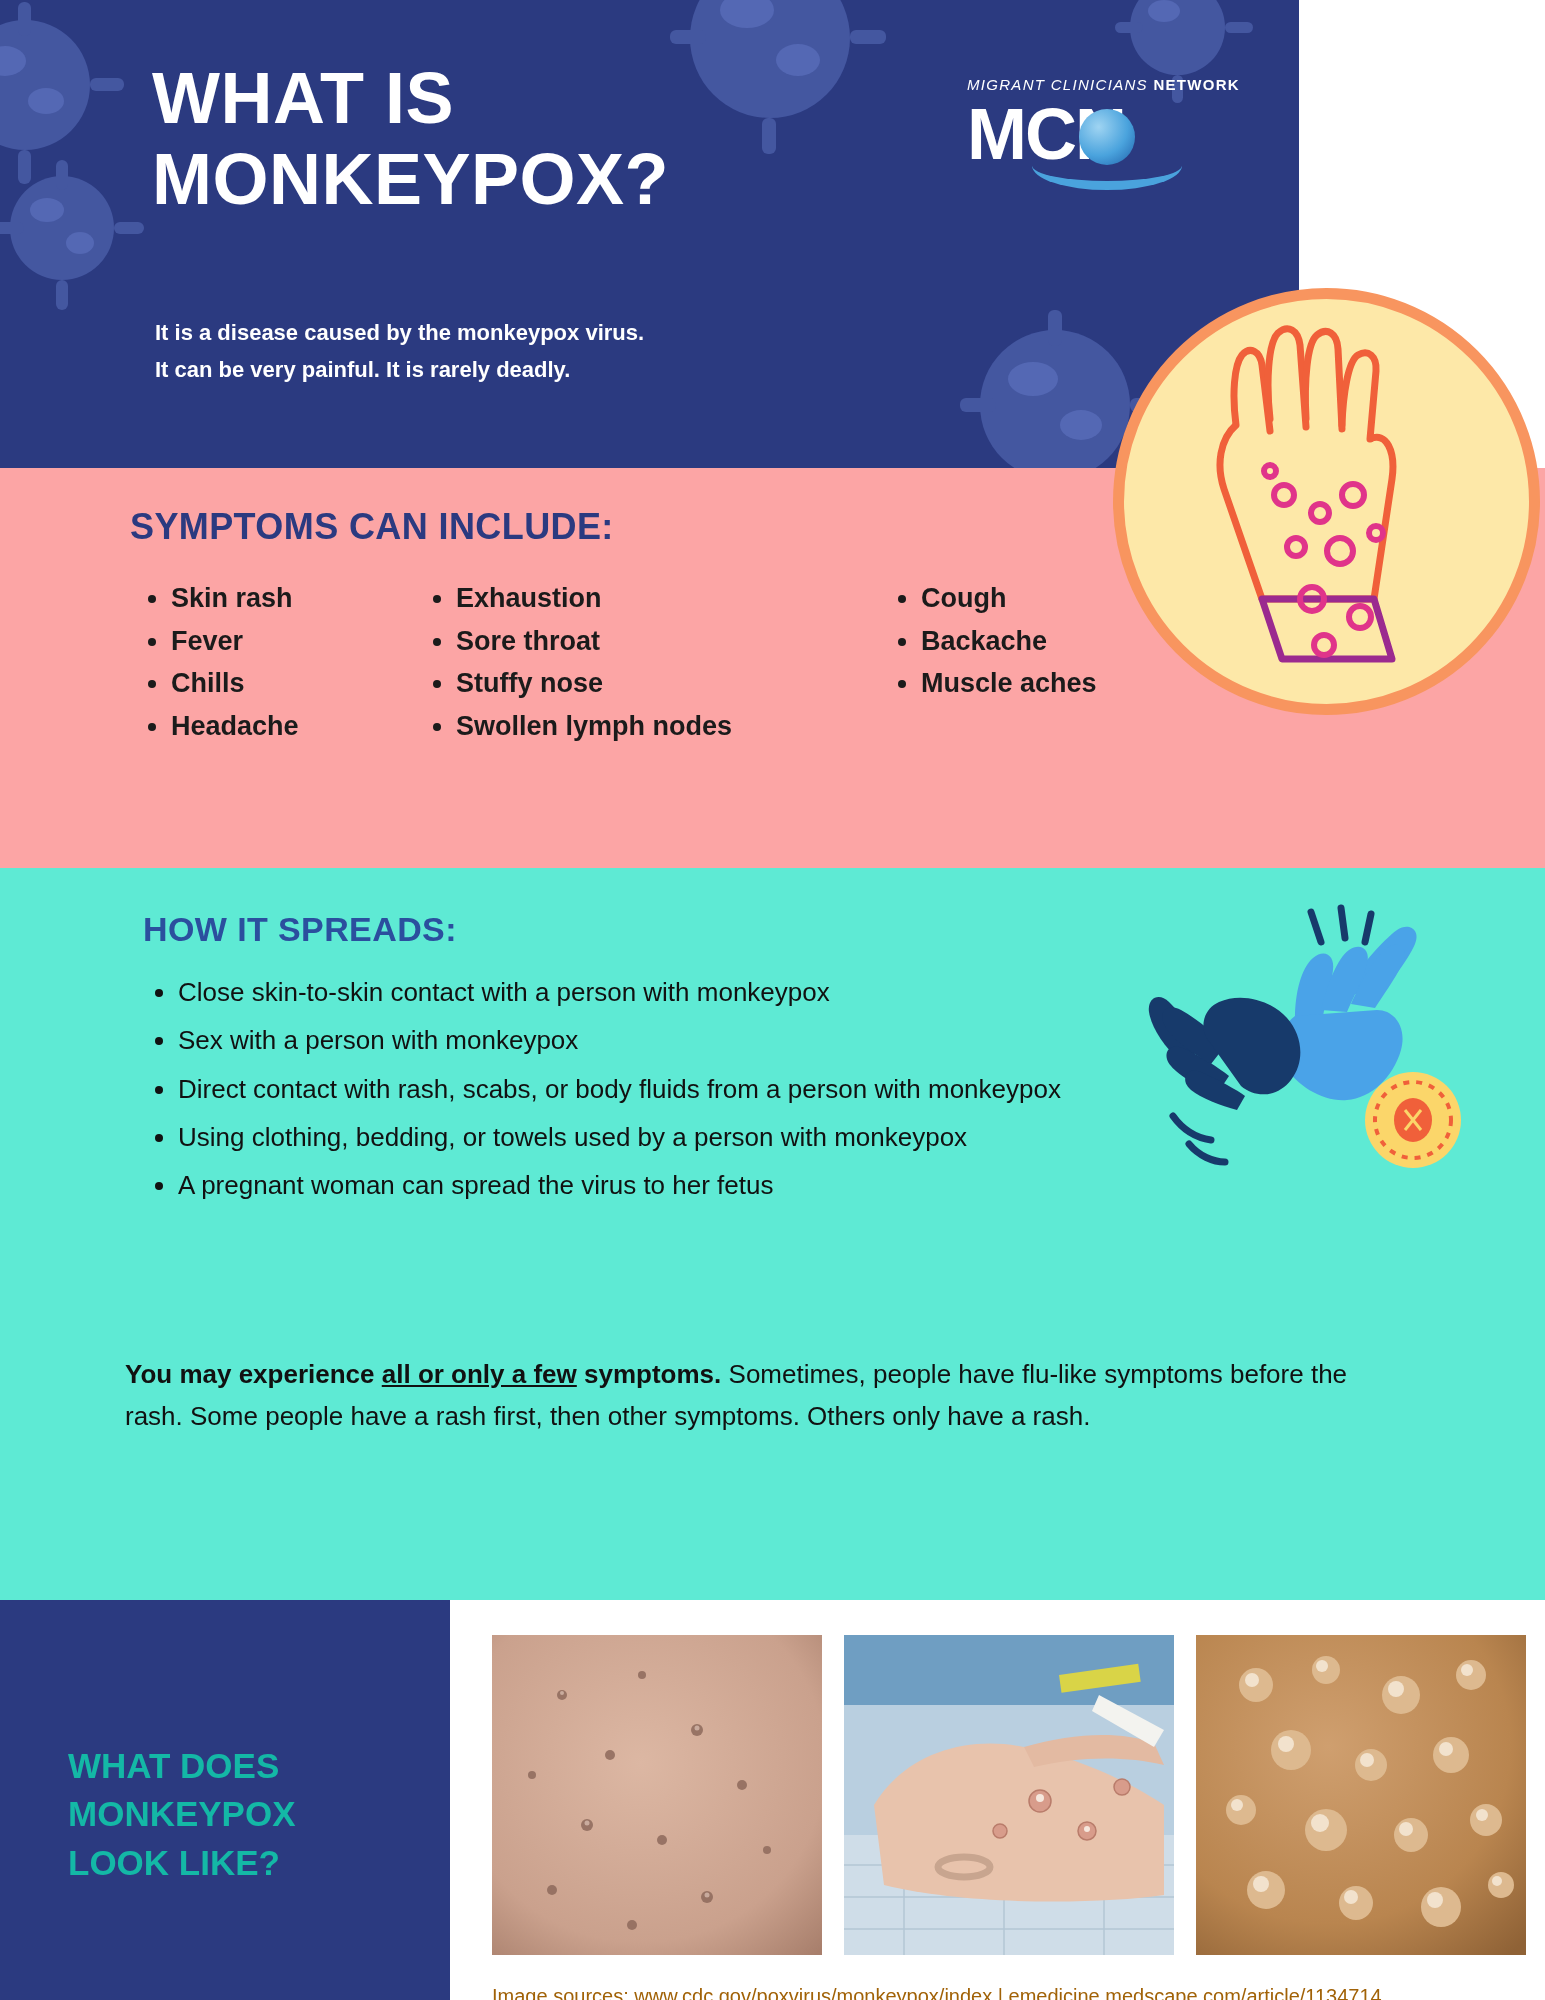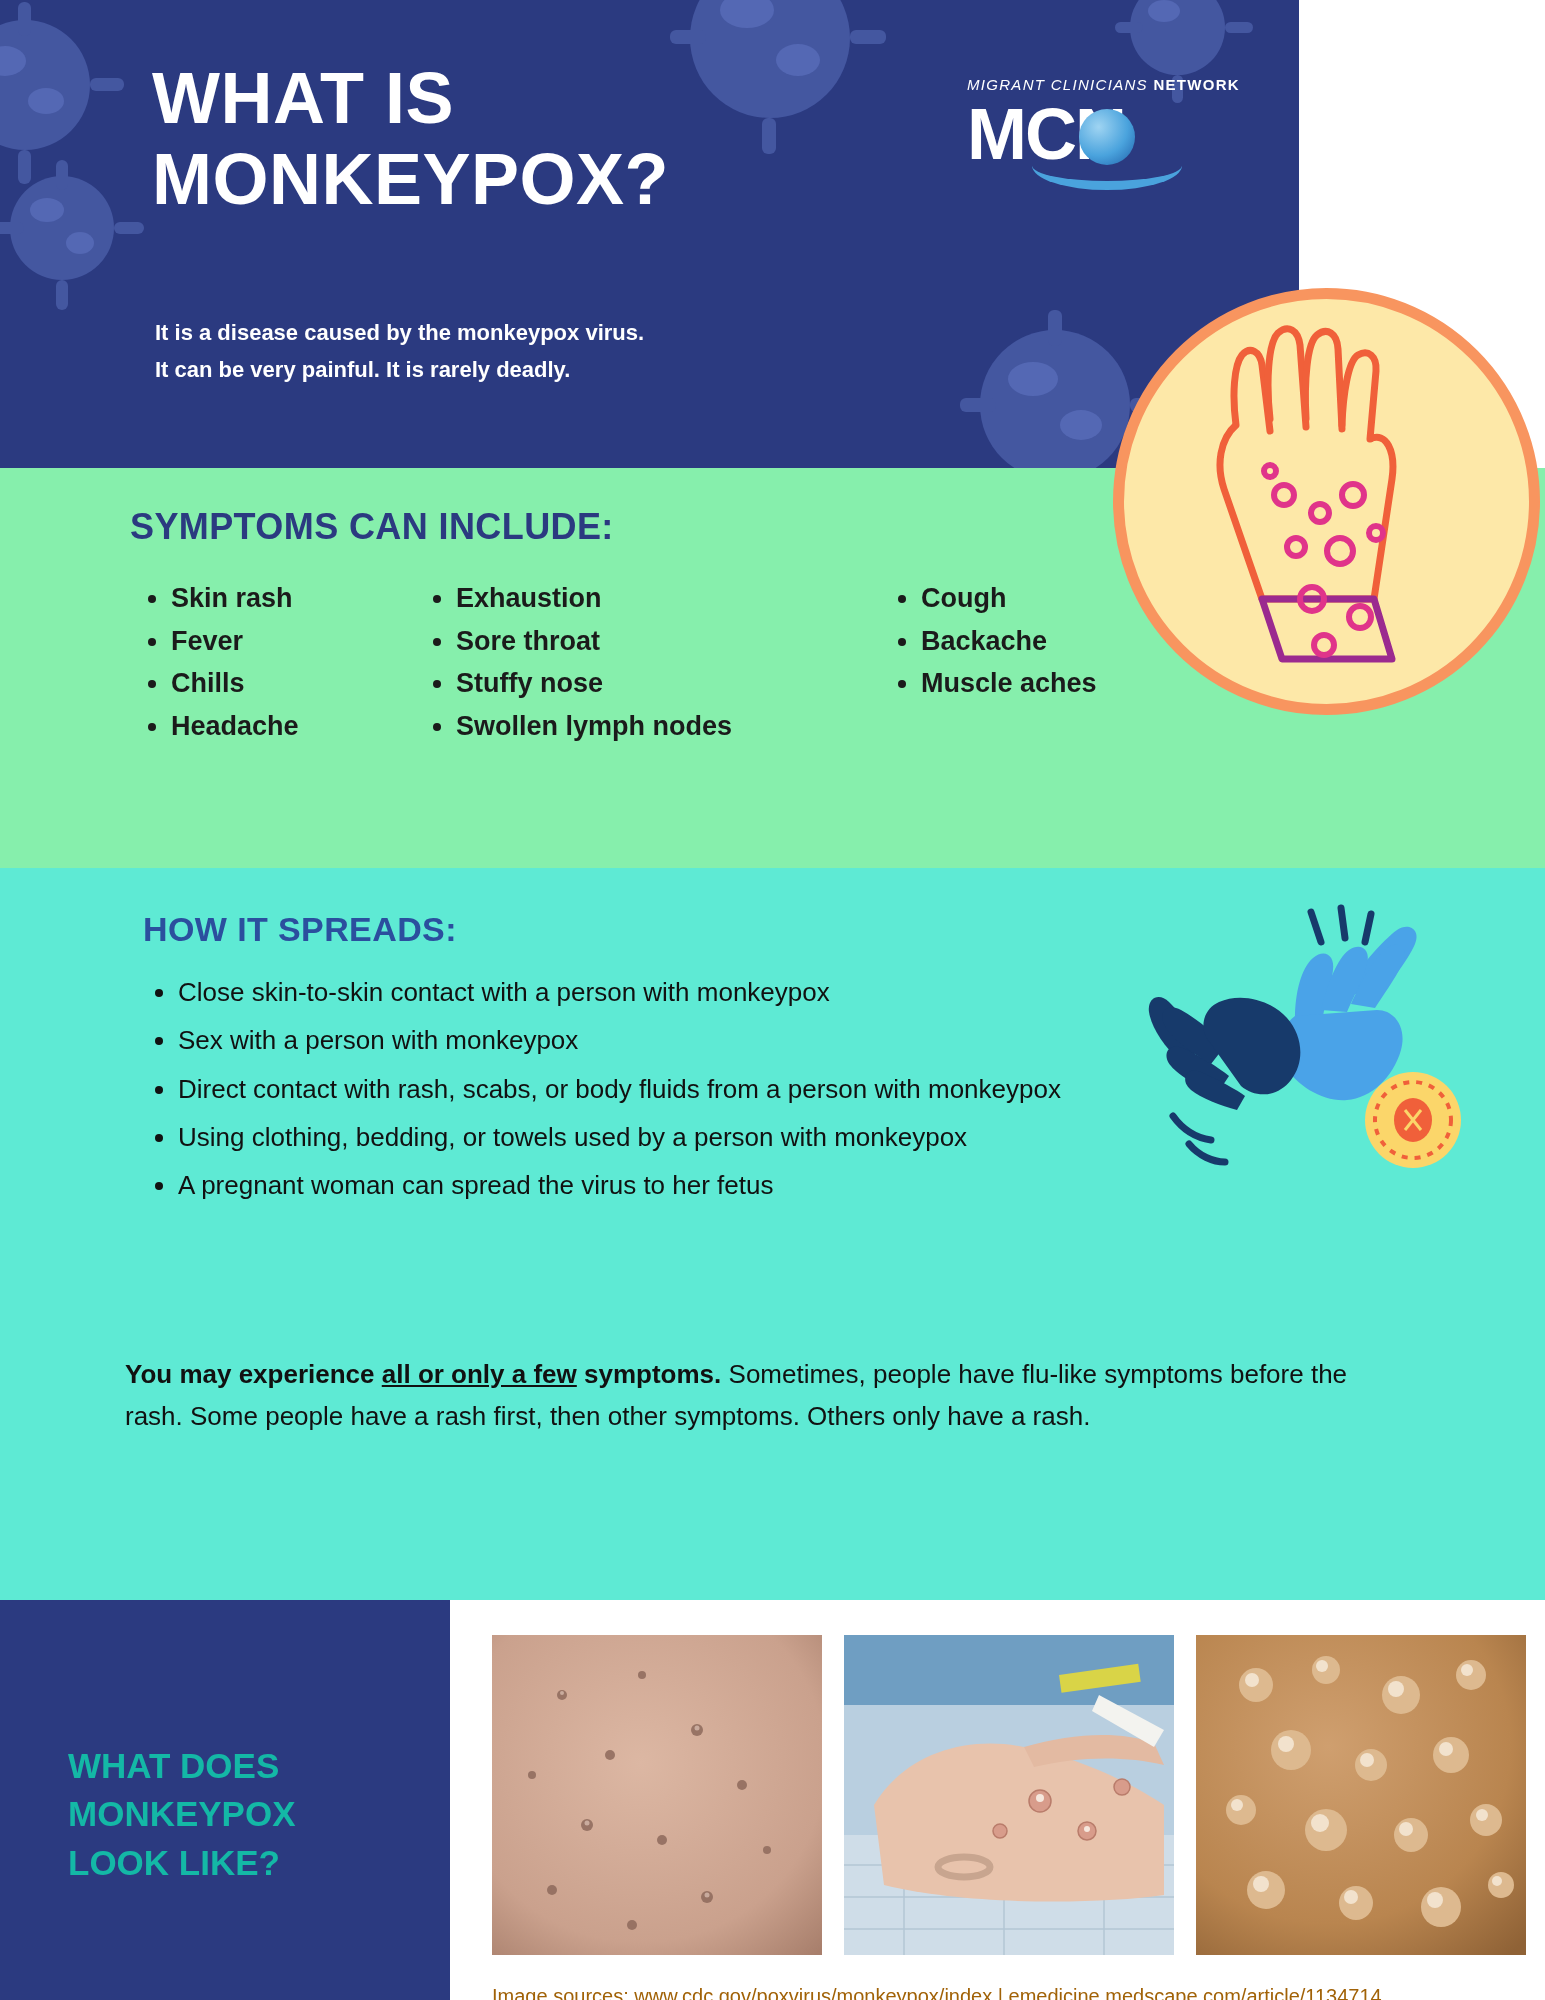--- a/index.html
+++ b/index.html
@@ -100,21 +100,21 @@
     border-radius:50%;
     background:#fde8a8;
     border:11px solid #f8955f;
     overflow:hidden;
     z-index:7;
   }
   
   .symptoms{
     position:relative;
     width:1545px;height:400px;
-    background:#86efac;
+    background:#fca5a5;
   }
   .sym-title{
     position:absolute;left:130px;top:38px;
     color:#2b3a80;font-size:36px;font-weight:bold;letter-spacing:0.4px;
   }
   .sym-cols{
     position:absolute;left:130px;top:100px;
     display:flex;
   }
   .sym-col{margin-right:10px;}

